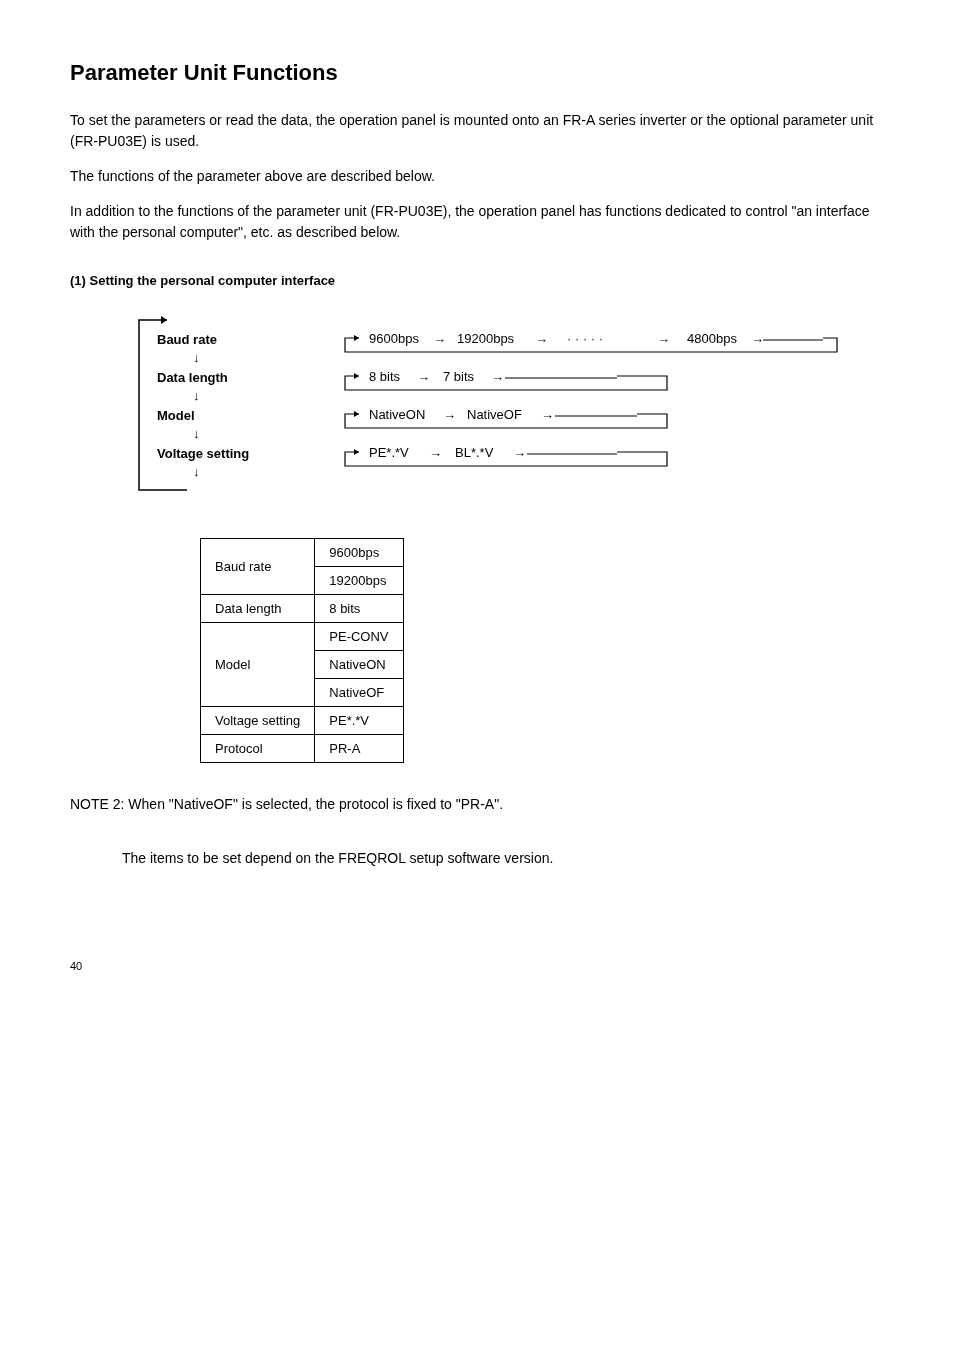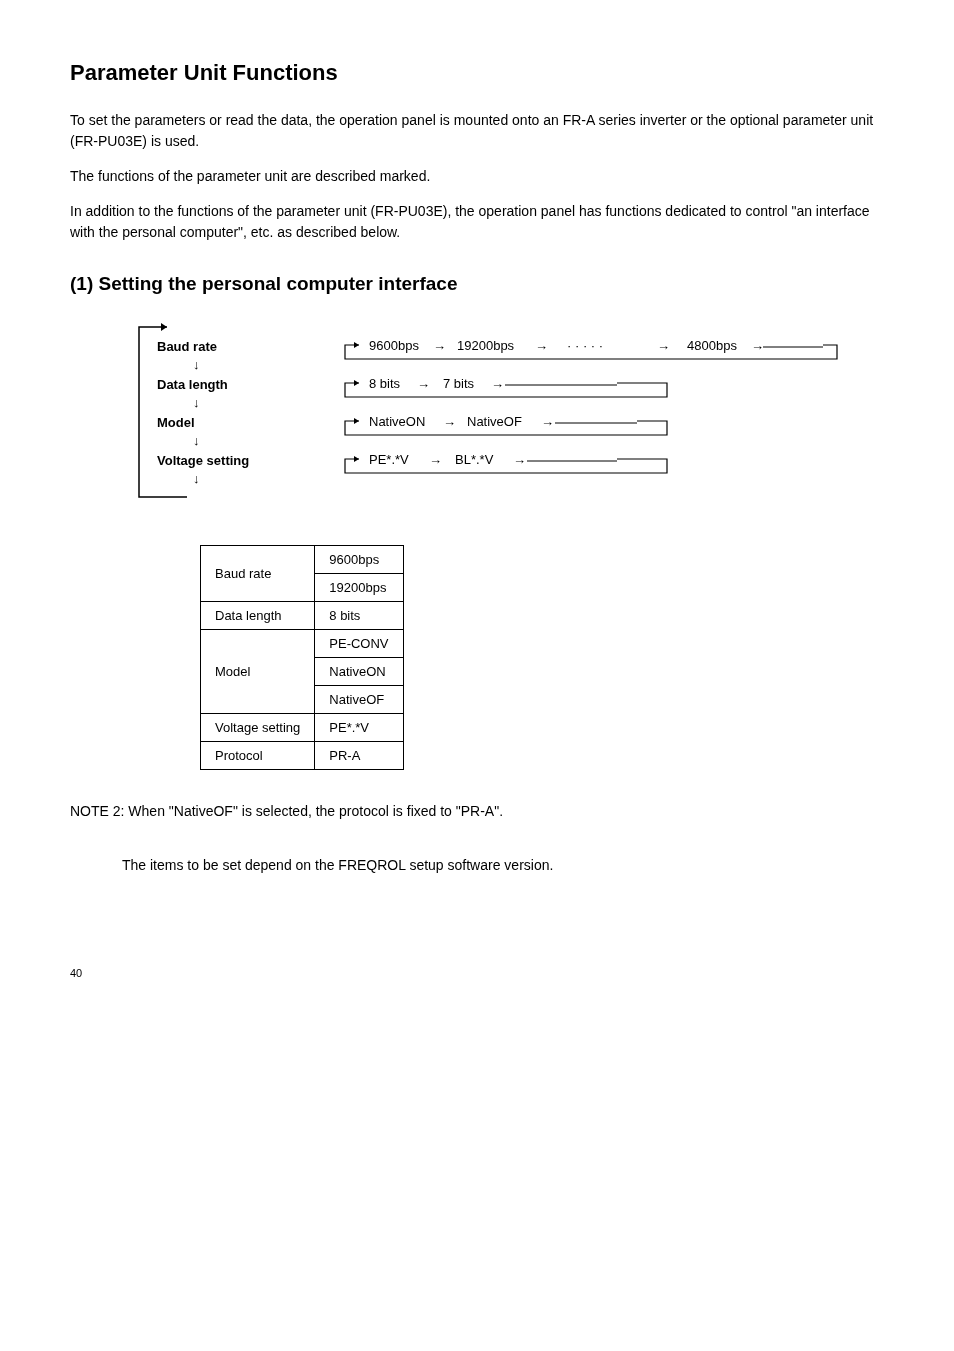--- a/index.html
+++ b/index.html
@@ -17,21 +17,21 @@
       font-weight: bold;
       margin: 0 0 24px 0;
     }
     .intro p {
       margin: 2px 0 14px 0;
       line-height: 1.5;
     }
     .section-title {
       font-weight: bold;
       margin: 30px 0 14px 0;
-      font-size: 19px;
+      font-size: 13px;
     }
     .bullet-list {
       list-style: none;
       padding: 0;
       margin: 0 0 20px 100px;
     }
     .bullet-list li {
       position: relative;
       padding-left: 18px;
       margin-bottom: 10px;
@@ -77,21 +77,21 @@
       font-size: 11px;
     }
   </style>
 </head>
 <body>
 
 <h1>Parameter Unit Functions</h1>
 
 <div class="intro">
   <p>To set the parameters or read the data, the operation panel is mounted onto an FR-A series inverter or the optional parameter unit (FR-PU03E) is used.</p>
-  <p>The functions of the parameter unit are described marked.</p>
+  <p>The functions of the parameter above are described below.</p>
   <p>In addition to the functions of the parameter unit (FR-PU03E), the operation panel has functions dedicated to control "an interface with the personal computer", etc. as described below.</p>
 </div>
 
 <div class="section-title">(1) Setting the personal computer interface</div>
 
 <ul class="bullet-list">
 </ul>
 
 <svg class="diagram" width="760" height="200" viewBox="0 0 760 200">
   <g font-family="Arial" font-size="13" fill="#000" stroke="none">

